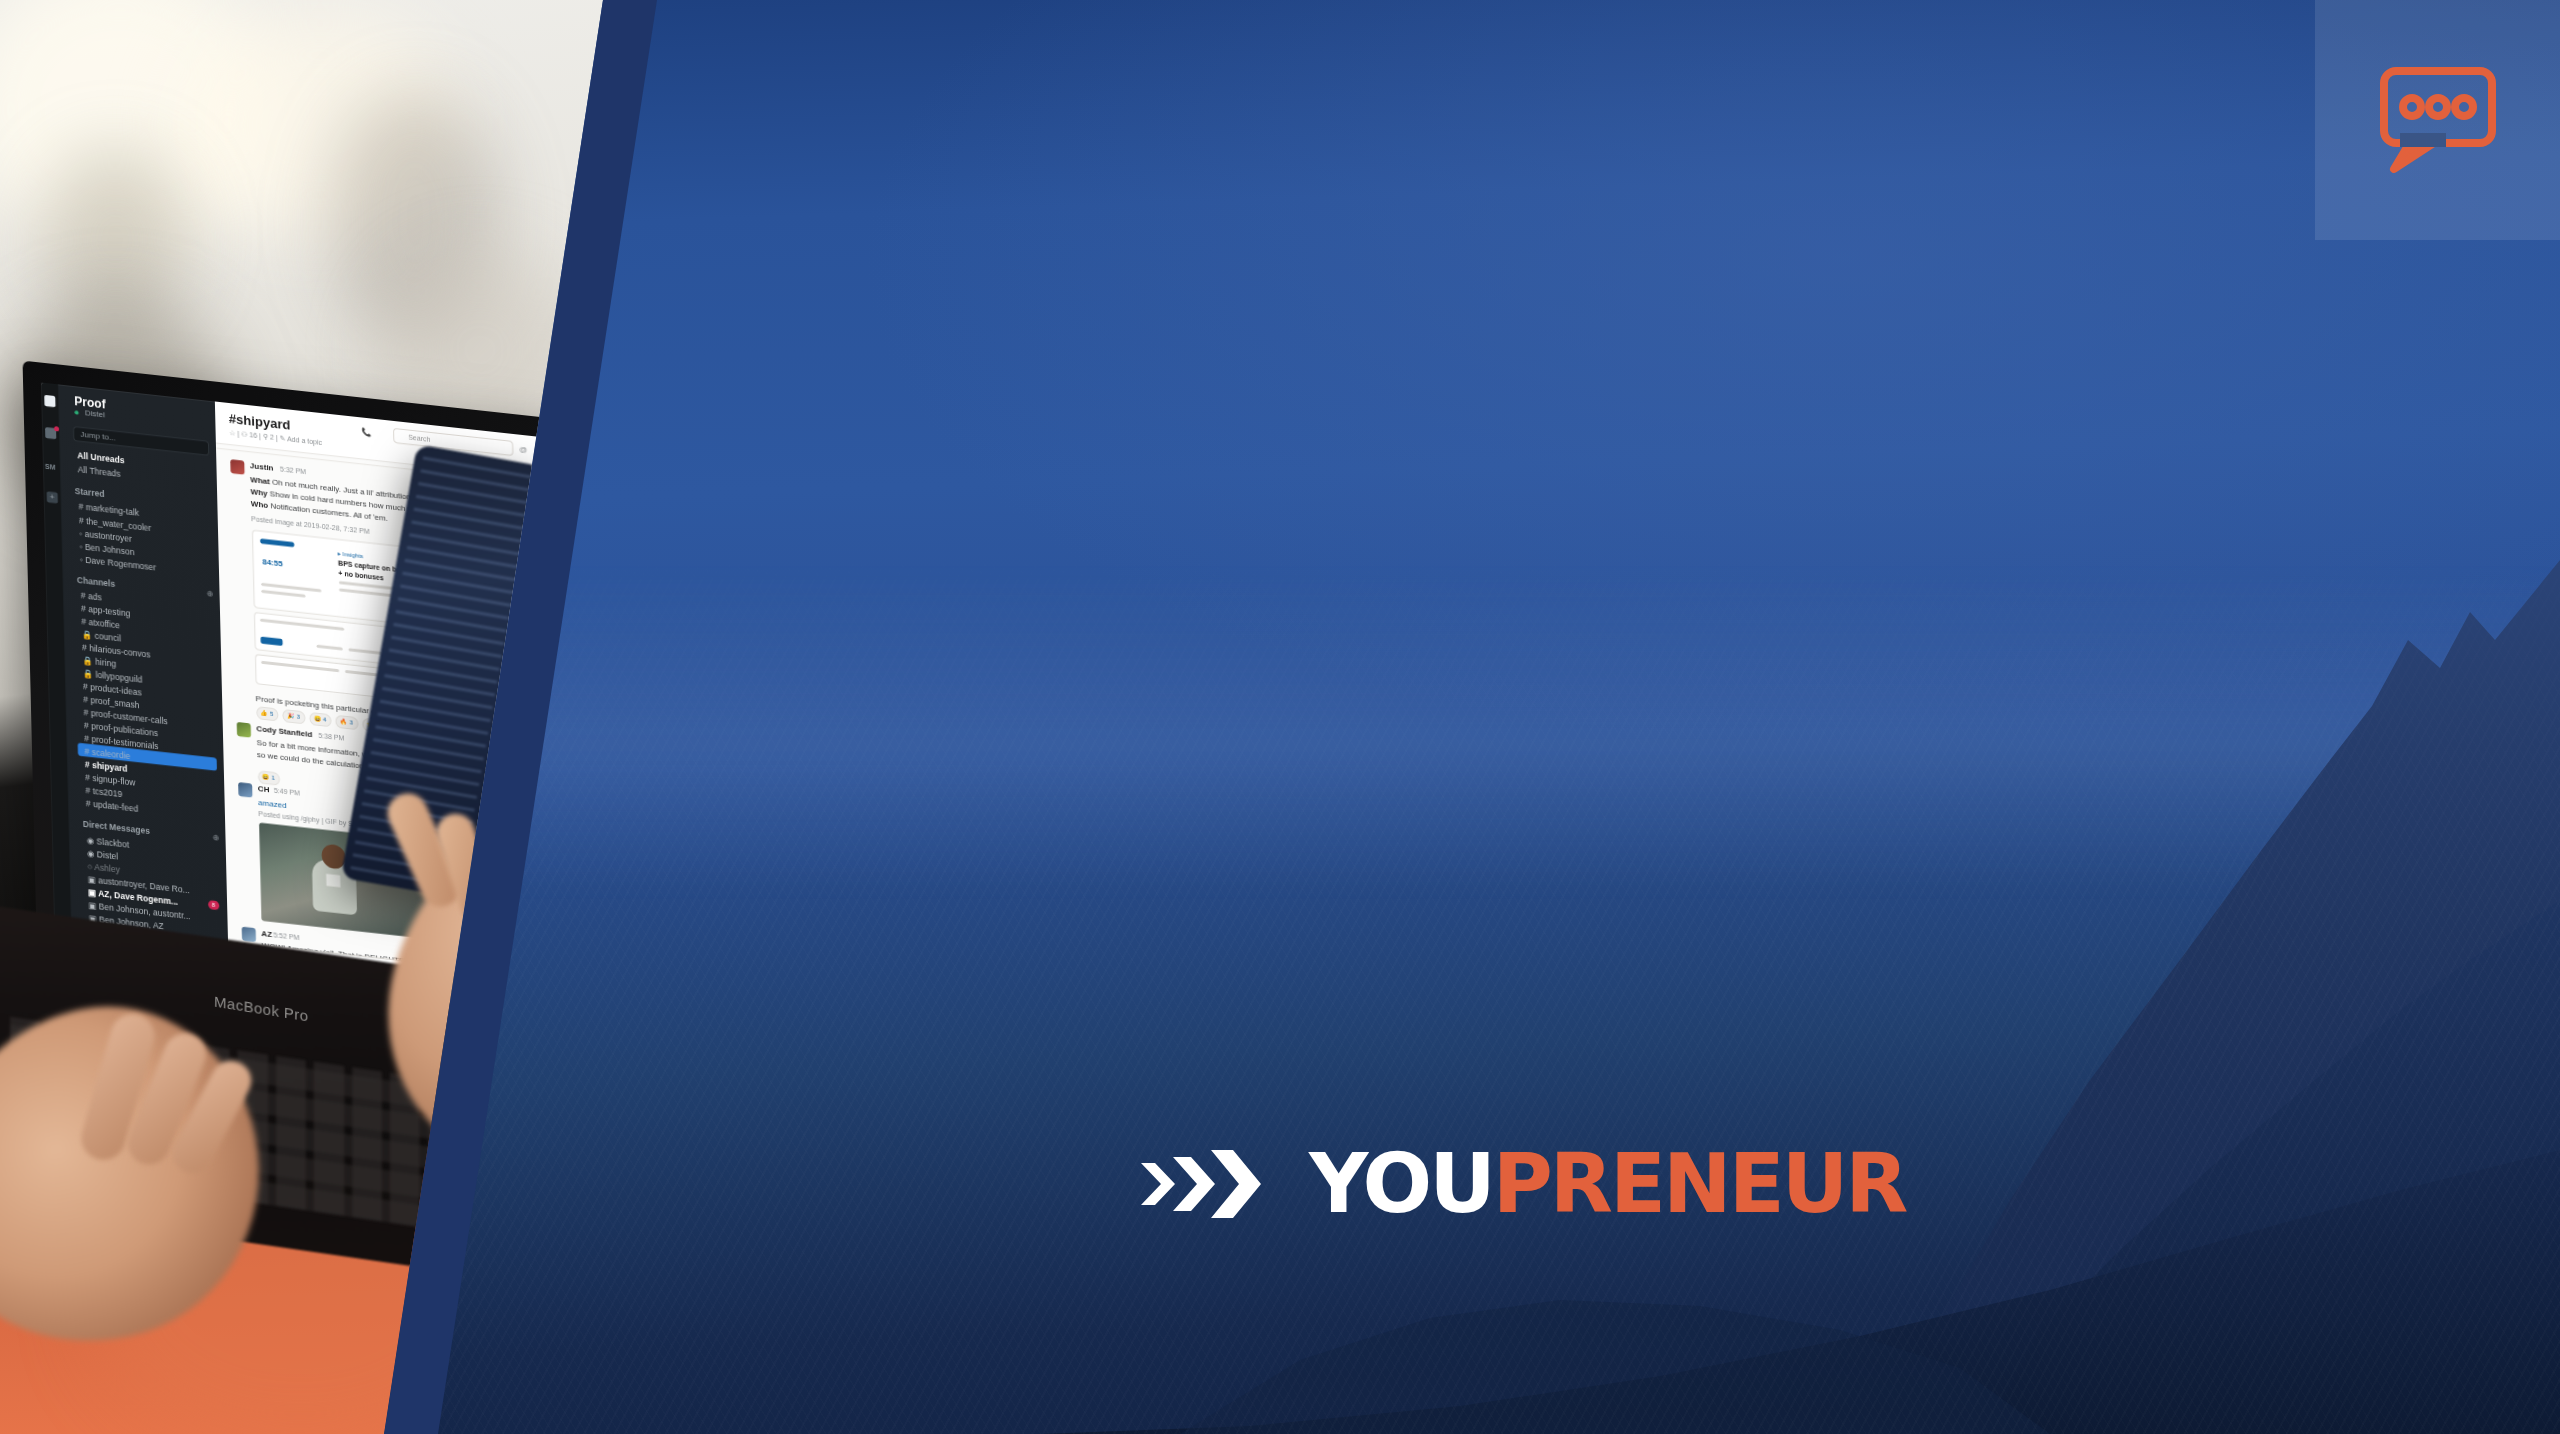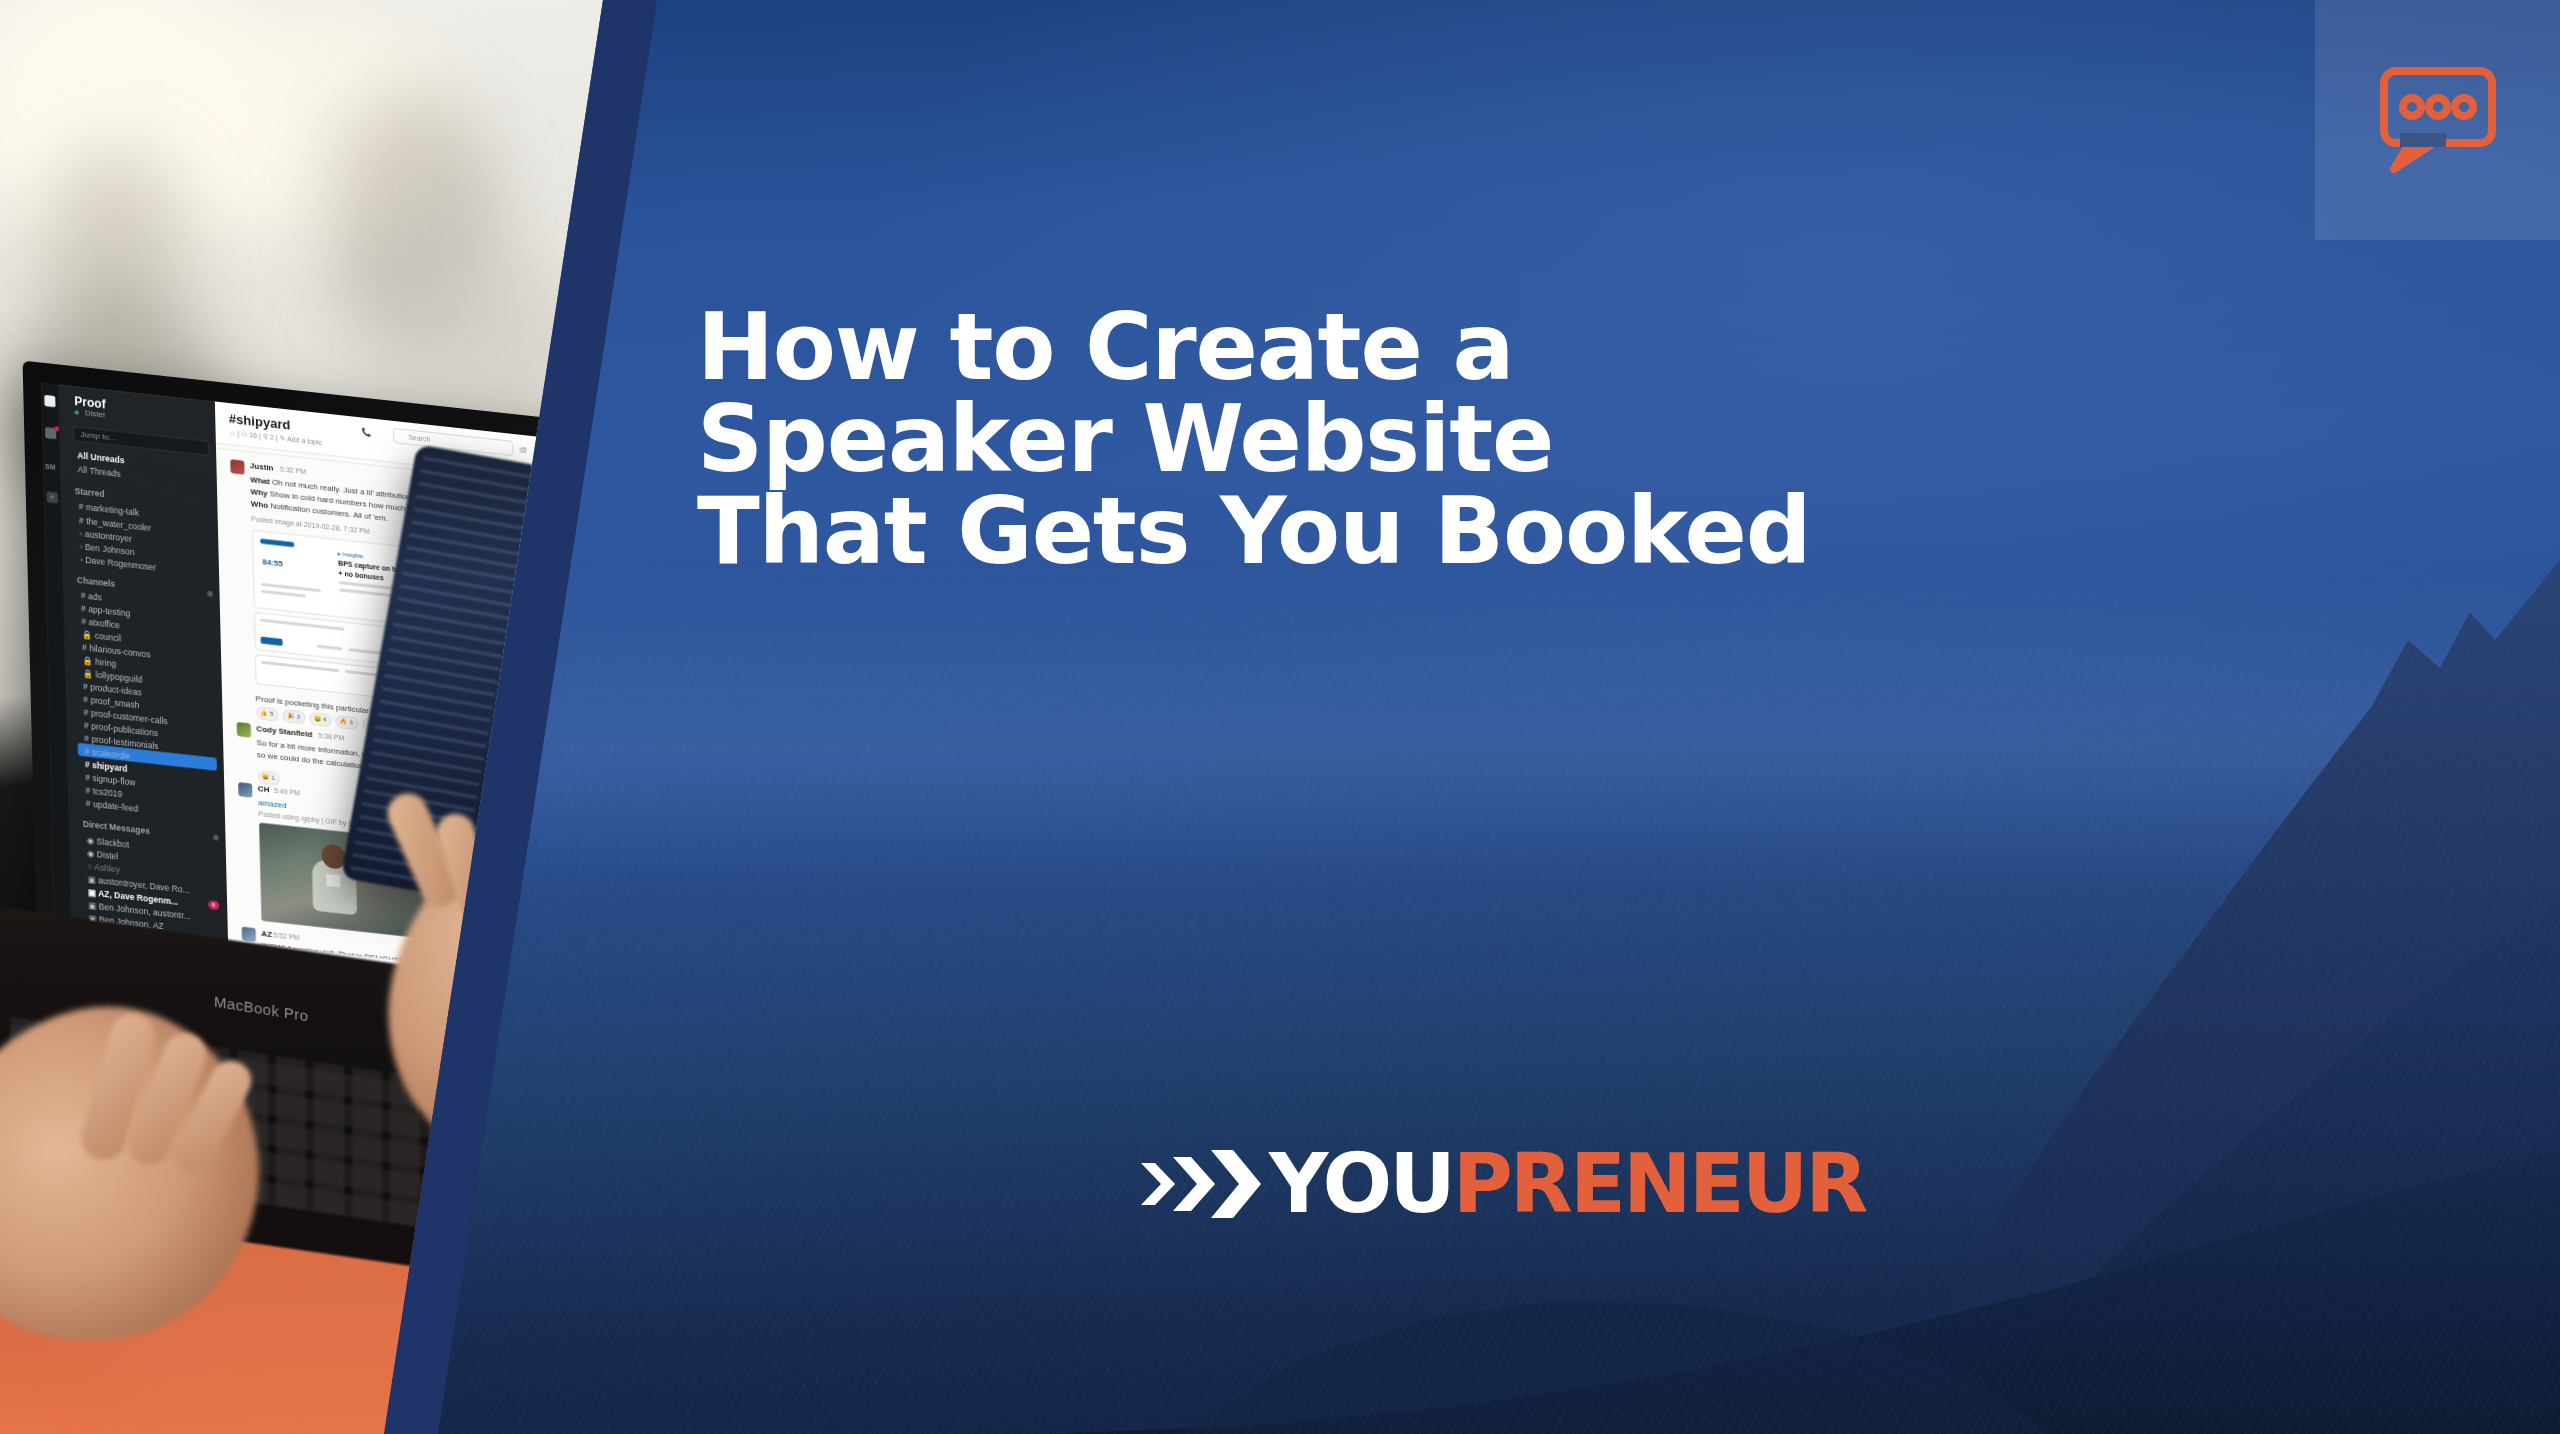--- a/index.html
+++ b/index.html
@@ -214,21 +214,21 @@
     font-size:92px;
     line-height:1.0;
     letter-spacing:-1.2px;
   }
   .headline .ln { display:block; }
 
   
   .logo {
     position:absolute;
     left:1139px; top:1128px;
-    display:flex; align-items:center; height:112px;
+    display:flex; align-items:center; height:112px;gap:40px;
   }
   .logo-chevrons { display:block; margin-right:4px; }
   .logo-text {
     font-family:"DejaVu Sans", sans-serif;
     font-weight:bold;
     font-size:82px;
     letter-spacing:-3px;
     line-height:1;
   }
   .logo-you  { color:#ffffff; }
@@ -475,25 +475,20 @@
       <rect x="6" y="6" width="108" height="72" rx="12" ry="12" fill="none" stroke="#E2613C" stroke-width="8"></rect>
       <path d="M34 74 L16 104 L62 74 Z" fill="#E2613C"></path>
       <path d="M34 74 L16 104 L62 74" fill="none" stroke="#E2613C" stroke-width="8" stroke-linejoin="round"></path>
       <rect x="22" y="68" width="46" height="14" fill="#3a5586"></rect>
       <circle cx="34" cy="42" r="9" fill="none" stroke="#E2613C" stroke-width="8"></circle>
       <circle cx="60" cy="42" r="9" fill="none" stroke="#E2613C" stroke-width="8"></circle>
       <circle cx="86" cy="42" r="9" fill="none" stroke="#E2613C" stroke-width="8"></circle>
     </svg>
   </div>
 
-  <h1 class="headline">
-    <span class="ln">How to Create a</span>
-    <span class="ln">Speaker Website</span>
-    <span class="ln">That Gets You Booked</span>
-  </h1>
 
   <div class="logo">
     <svg class="logo-chevrons" width="126" height="74" viewBox="0 0 126 74">
       <path d="M2,16 L16,16 L36,37 L16,58 L2,58 L22,37 Z" fill="#ffffff"></path>
       <path d="M34,10 L52,10 L76,37 L52,64 L34,64 L58,37 Z" fill="#ffffff"></path>
       <path d="M72,3  L94,3  L122,37 L94,71 L72,71 L100,37 Z" fill="#ffffff"></path>
     </svg>
     <span class="logo-text">
       <span class="logo-you">YOU</span><span class="logo-pren">PRENEUR</span>
     </span>

